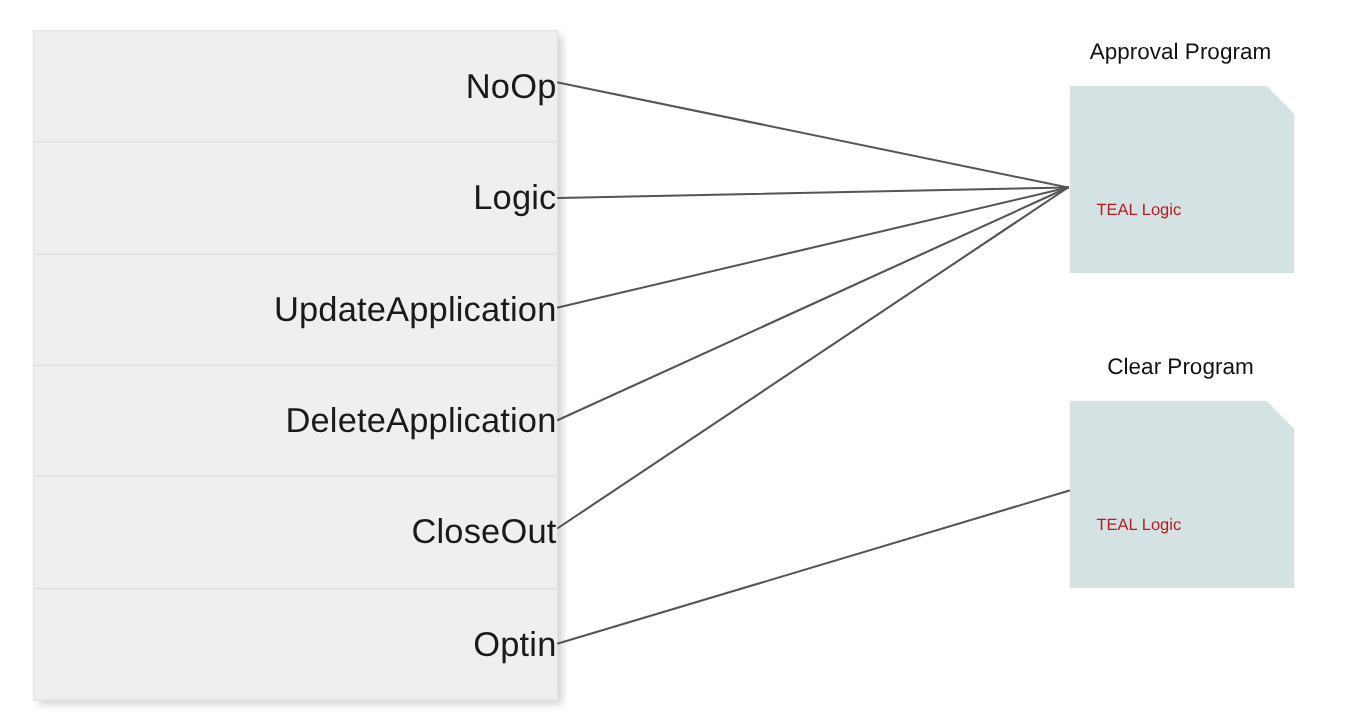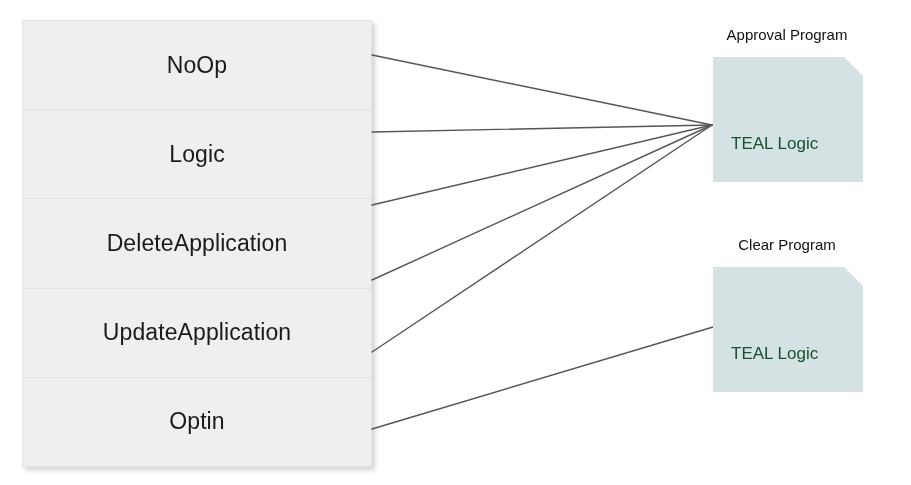--- a/index.html
+++ b/index.html
@@ -27,21 +27,21 @@
     border: 1px solid #e3e3e3;
     box-sizing: border-box;
     box-shadow: 3px 3px 5px rgba(0,0,0,0.18);
     display: flex;
     flex-direction: column;
   }
   .oc-row {
     flex: 1 1 0;
     display: flex;
     align-items: center;
-    justify-content: center;
+    justify-content: flex-end;
     position: relative;
     background: #efefef;
   }
   .oc-row + .oc-row {
     border-top: 1px solid #e0e0e0;
   }
   .oc-label {
     font-size: 23px;
     color: #1a1a1a;
     letter-spacing: 0.1px;
@@ -75,22 +75,22 @@
   .program-shape {
     position: absolute;
     left: 0;
     background: #d4e2e4;
     -webkit-clip-path: polygon(0 0, calc(100% - 19px) 0, 100% 19px, 100% 100%, 0 100%);
     clip-path: polygon(0 0, calc(100% - 19px) 0, 100% 19px, 100% 100%, 0 100%);
     filter: drop-shadow(3px 3px 4px rgba(0,0,0,0.20));
   }
   .program-body-label {
     position: absolute;
-    font-size: 17px;
-    color: #14532d;
+    font-size: 11px;
+    color: #b91c1c;
     white-space: nowrap;
   }
 
   #approval-program-group { left: 680px; top: 26px; width: 214px; height: 170px; }
   #approval-program-title { top: 0px; }
   #approval-program-shape { left: 33px; top: 31px; width: 150px; height: 125px; }
   #approval-program-body-label { left: 51px; top: 108px; }
 
   #clear-program-group { left: 680px; top: 236px; width: 214px; height: 170px; }
   #clear-program-title { top: 0px; }
@@ -103,24 +103,27 @@
 <div id="stage" style="background: rgb(255, 255, 255);">
 
   <div id="oncomplete-panel">
     <div class="oc-row" style="background: rgb(239, 239, 239);">
       <span class="oc-label">NoOp</span>
     </div>
     <div class="oc-row" style="background: rgb(239, 239, 239);">
       <span class="oc-label">Logic</span>
     </div>
     <div class="oc-row" style="background: rgb(239, 239, 239);">
+      <span class="oc-label">UpdateApplication</span>
+    </div>
+    <div class="oc-row" style="background: rgb(239, 239, 239);">
       <span class="oc-label">DeleteApplication</span>
     </div>
     <div class="oc-row" style="background: rgb(239, 239, 239);">
-      <span class="oc-label">UpdateApplication</span>
+      <span class="oc-label">CloseOut</span>
     </div>
     <div class="oc-row" style="background: rgb(239, 239, 239);">
       <span class="oc-label">Optin</span>
     </div>
   </div>
 
   <svg id="connectors" viewBox="0 0 911 485" width="911" height="485" xmlns="http://www.w3.org/2000/svg">
     <g id="connector-group" fill="none" stroke="#555555" stroke-width="1.4" stroke-linecap="round">
         <line x1="372" y1="55" x2="712" y2="125"></line>
         <line x1="372" y1="132" x2="712" y2="125"></line>

